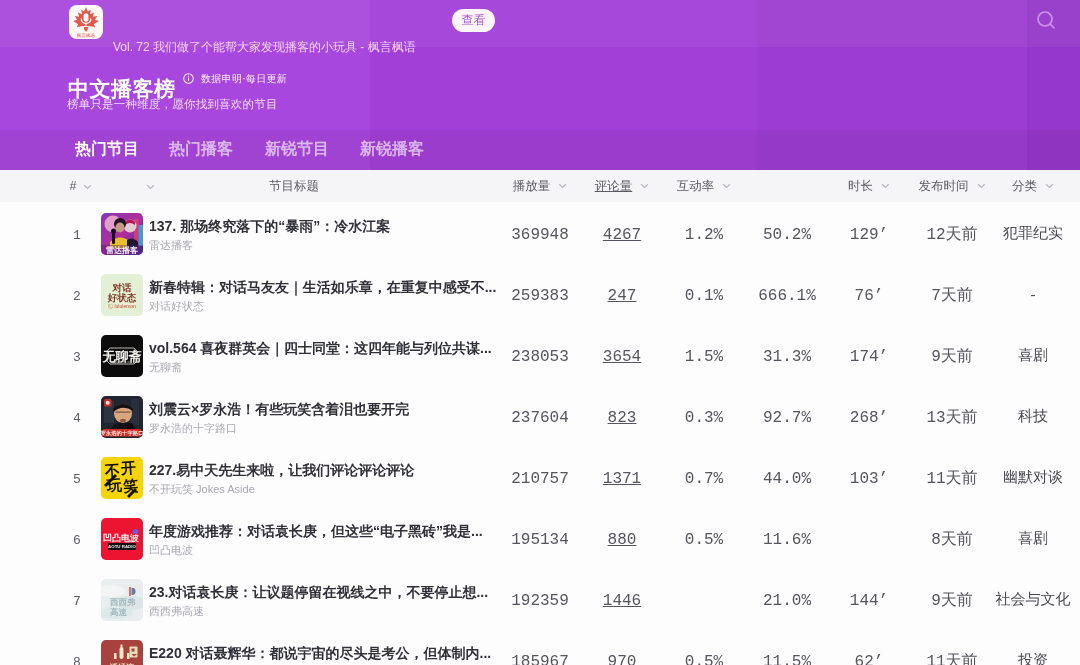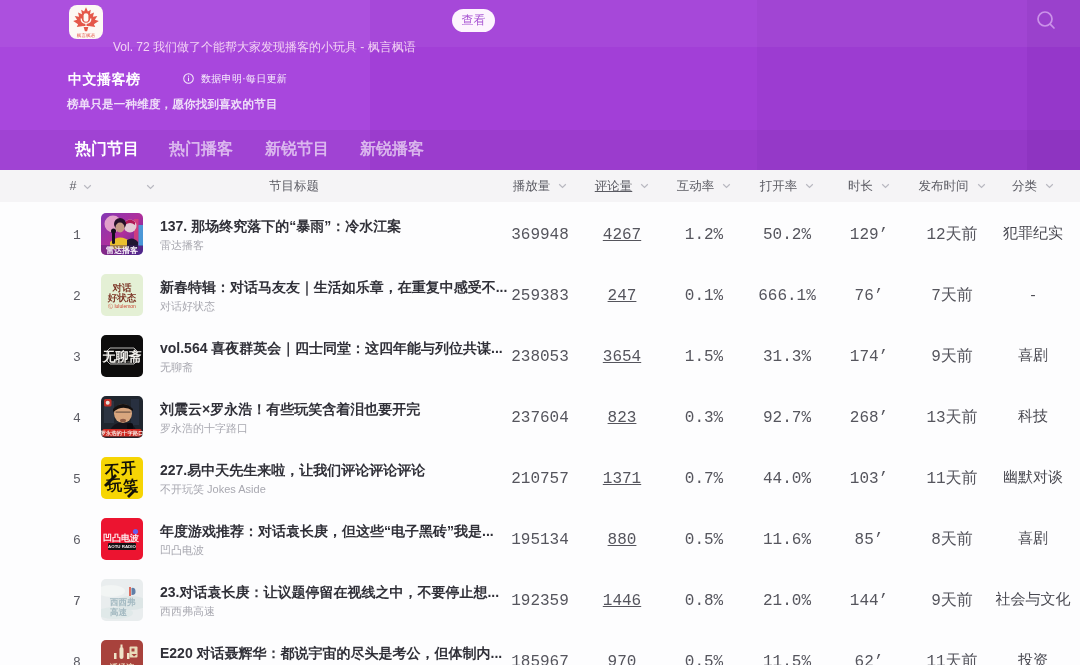--- a/index.html
+++ b/index.html
@@ -12,41 +12,41 @@
     background:rgba(255,255,255,0.05); }
   .logo { position:absolute; left:69px; top:5px; width:34px; height:34px;
     background:#fdf9f4; border-radius:8px; }
   .tb-text { position:absolute; left:113px; top:0; height:47px; line-height:47px;
     font-size:12px; color:#f3d2f4;margin-top:24px; }
   .view-btn { position:absolute; left:452px; top:9px; width:43px; height:23px;
     background:#fdf4fe; border-radius:12px; font-size:12px; color:#a854d2;
     text-align:center; line-height:23px; }
   .search { position:absolute; left:1035px; top:9px; }
   .banner { position:absolute; left:0; top:47px; width:1080px; height:83px; }
-  .b-title { position:absolute; left:68px; top:19px; font-size:14px; font-weight:bold;
+  .b-title { position:absolute; left:68px; top:29px; font-size:21px; font-weight:bold;
     color:#fff; letter-spacing:0.5px; line-height:26px; }
   .b-info { position:absolute; left:183px; top:25.5px; }
   .b-note { position:absolute; left:201px; top:26px; font-size:10px; line-height:11px; color:rgba(255,255,255,0.9); letter-spacing:0.3px; }
-  .b-sub { position:absolute; left:67px; top:49px; font-size:11.5px; line-height:17px; color:rgba(255,255,255,0.82); letter-spacing:0.2px;font-weight:bold; }
+  .b-sub { position:absolute; left:67px; top:49px; font-size:11.5px; line-height:17px; color:rgba(255,255,255,0.82); letter-spacing:0.2px; }
   .tabs { position:absolute; left:0; top:130px; width:1080px; height:40px;
     background:rgba(0,0,0,0.045); }
   .tab { position:absolute; top:0; height:40px; line-height:38px; font-size:16px;
     font-weight:bold; color:rgba(255,255,255,0.62); }
   .tab.active { color:#fff; }
   .thead { position:relative; width:1080px; height:32px; background:#f5f4f6; }
   .th { position:absolute; top:0; height:32px; line-height:32px; font-size:12.5px;
     color:#5b5b63; text-align:center; white-space:nowrap; }
   .th .cv { display:inline-block; vertical-align:middle; margin-left:8px; margin-top:-2px; }
   .tbody { position:relative; width:1080px; }
   .row { position:relative; width:1080px; height:61px; }
   .rank { position:absolute; left:56px; top:3px; width:42px; height:61px; line-height:61px;
     text-align:center; font-size:13px; color:#5b5b63; font-family:"Liberation Mono",monospace; }
   .cover { position:absolute; left:101px; top:11px; width:42px; height:42px;
     border-radius:5px; overflow:hidden; }
-  .main { position:absolute; left:149px; top:50%; transform:translateY(calc(-50% + 2px)); width:360px;margin-left:11px; }
+  .main { position:absolute; left:149px; top:50%; transform:translateY(calc(-50% + 2px)); width:360px; }
   .title { font-size:14px; font-weight:bold; color:#303038; white-space:nowrap; line-height:19px; }
   .name { font-size:11px; color:#a8a8b0; line-height:15px; margin-top:2px; white-space:nowrap; }
   .st { position:absolute; top:3px; height:61px; line-height:61px; text-align:center;
     font-family:"Liberation Mono",monospace; font-size:16px; color:#55555d; white-space:nowrap; }
   .cat { position:absolute; top:1px; height:61px; line-height:61px; text-align:center;
     font-family:"Liberation Serif",serif; font-size:15px; color:#484850; white-space:nowrap; }
   .c1{left:490px;width:100px;} .c2{left:572px;width:100px;text-decoration:underline;} .c3{left:654px;width:100px;}
   .c4{left:737px;width:100px;} .c5{left:819px;width:100px;} .c6{left:902px;width:100px;text-align:center;}
   .c7{left:983px;width:100px;}
 </style>
@@ -97,23 +97,20 @@
   <div class="th" style="left:244px;width:100px;">节目标题</div>
   <div class="th c1">播放量<svg class="cv" width="9" height="6" viewBox="0 0 9 6" fill="none">
         <path d="M1.2 1.2L4.5 4.4L7.8 1.2" stroke="#b8b8c0" stroke-width="1.2"></path>
       </svg></div>
   <div class="th c2">评论量<svg class="cv" width="9" height="6" viewBox="0 0 9 6" fill="none">
         <path d="M1.2 1.2L4.5 4.4L7.8 1.2" stroke="#b8b8c0" stroke-width="1.2"></path>
       </svg></div>
   <div class="th c3">互动率<svg class="cv" width="9" height="6" viewBox="0 0 9 6" fill="none">
         <path d="M1.2 1.2L4.5 4.4L7.8 1.2" stroke="#b8b8c0" stroke-width="1.2"></path>
       </svg></div>
-  <div class="th c4">打开率<svg class="cv" width="9" height="6" viewBox="0 0 9 6" fill="none">
-        <path d="M1.2 1.2L4.5 4.4L7.8 1.2" stroke="#b8b8c0" stroke-width="1.2"></path>
-      </svg></div>
   <div class="th c5">时长<svg class="cv" width="9" height="6" viewBox="0 0 9 6" fill="none">
         <path d="M1.2 1.2L4.5 4.4L7.8 1.2" stroke="#b8b8c0" stroke-width="1.2"></path>
       </svg></div>
   <div class="th c6">发布时间<svg class="cv" width="9" height="6" viewBox="0 0 9 6" fill="none">
         <path d="M1.2 1.2L4.5 4.4L7.8 1.2" stroke="#b8b8c0" stroke-width="1.2"></path>
       </svg></div>
   <div class="th c7">分类<svg class="cv" width="9" height="6" viewBox="0 0 9 6" fill="none">
         <path d="M1.2 1.2L4.5 4.4L7.8 1.2" stroke="#b8b8c0" stroke-width="1.2"></path>
       </svg></div>
 </div>
@@ -259,21 +256,20 @@
           <text x="21" y="30.2" font-size="4.4" font-weight="bold" fill="#f3e9ea" text-anchor="middle" font-family="Liberation Sans,sans-serif">AOTU RADIO</text>
         </svg></div>
     <div class="main">
         <div class="title">年度游戏推荐：对话袁长庚，但这些“电子黑砖”我是...</div>
         <div class="name">凹凸电波</div>
       </div>
     <div class="st c1">195134</div>
       <div class="st c2">880</div>
       <div class="st c3">0.5%</div>
     <div class="st c4">11.6%</div>
-      <div class="st c5">85’</div>
       <div class="st c6">8天前</div>
     <div class="cat c7">喜剧</div>
   </div>
   <div class="row">
     <div class="rank">7</div>
     <div class="cover"><svg width="42" height="42" viewBox="0 0 42 42">
           <rect width="42" height="42" fill="#e9edee"></rect>
           <ellipse cx="10" cy="12" rx="14" ry="6" fill="#f3f5f4" opacity="0.9"></ellipse>
           <ellipse cx="30" cy="24" rx="16" ry="7" fill="#d7e2e3" opacity="0.7"></ellipse>
           <ellipse cx="14" cy="34" rx="18" ry="6" fill="#dde7e7" opacity="0.8"></ellipse>
@@ -281,21 +277,20 @@
           <path d="M30.5 9 Q34 8 34.5 12 Q35 16 31 16 L30.5 16 Z" fill="#51729e" opacity="0.9"></path>
           <text x="9" y="26" font-size="8.5" font-weight="bold" fill="#a4bac2" font-family="Liberation Sans,sans-serif">西西弗</text>
           <text x="9" y="35.5" font-size="8.5" font-weight="bold" fill="#a4bac2" font-family="Liberation Sans,sans-serif">高速</text>
         </svg></div>
     <div class="main">
         <div class="title">23.对话袁长庚：让议题停留在视线之中，不要停止想...</div>
         <div class="name">西西弗高速</div>
       </div>
     <div class="st c1">192359</div>
       <div class="st c2">1446</div>
-      <div class="st c3">0.8%</div>
     <div class="st c4">21.0%</div>
       <div class="st c5">144’</div>
       <div class="st c6">9天前</div>
     <div class="cat c7">社会与文化</div>
   </div>
   <div class="row">
     <div class="rank">8</div>
     <div class="cover"><svg width="42" height="42" viewBox="0 0 42 42">
           <rect width="42" height="42" fill="#a8423c"></rect>
           <rect x="18.5" y="7" width="4" height="12" rx="2" fill="#efe3c8"></rect>

